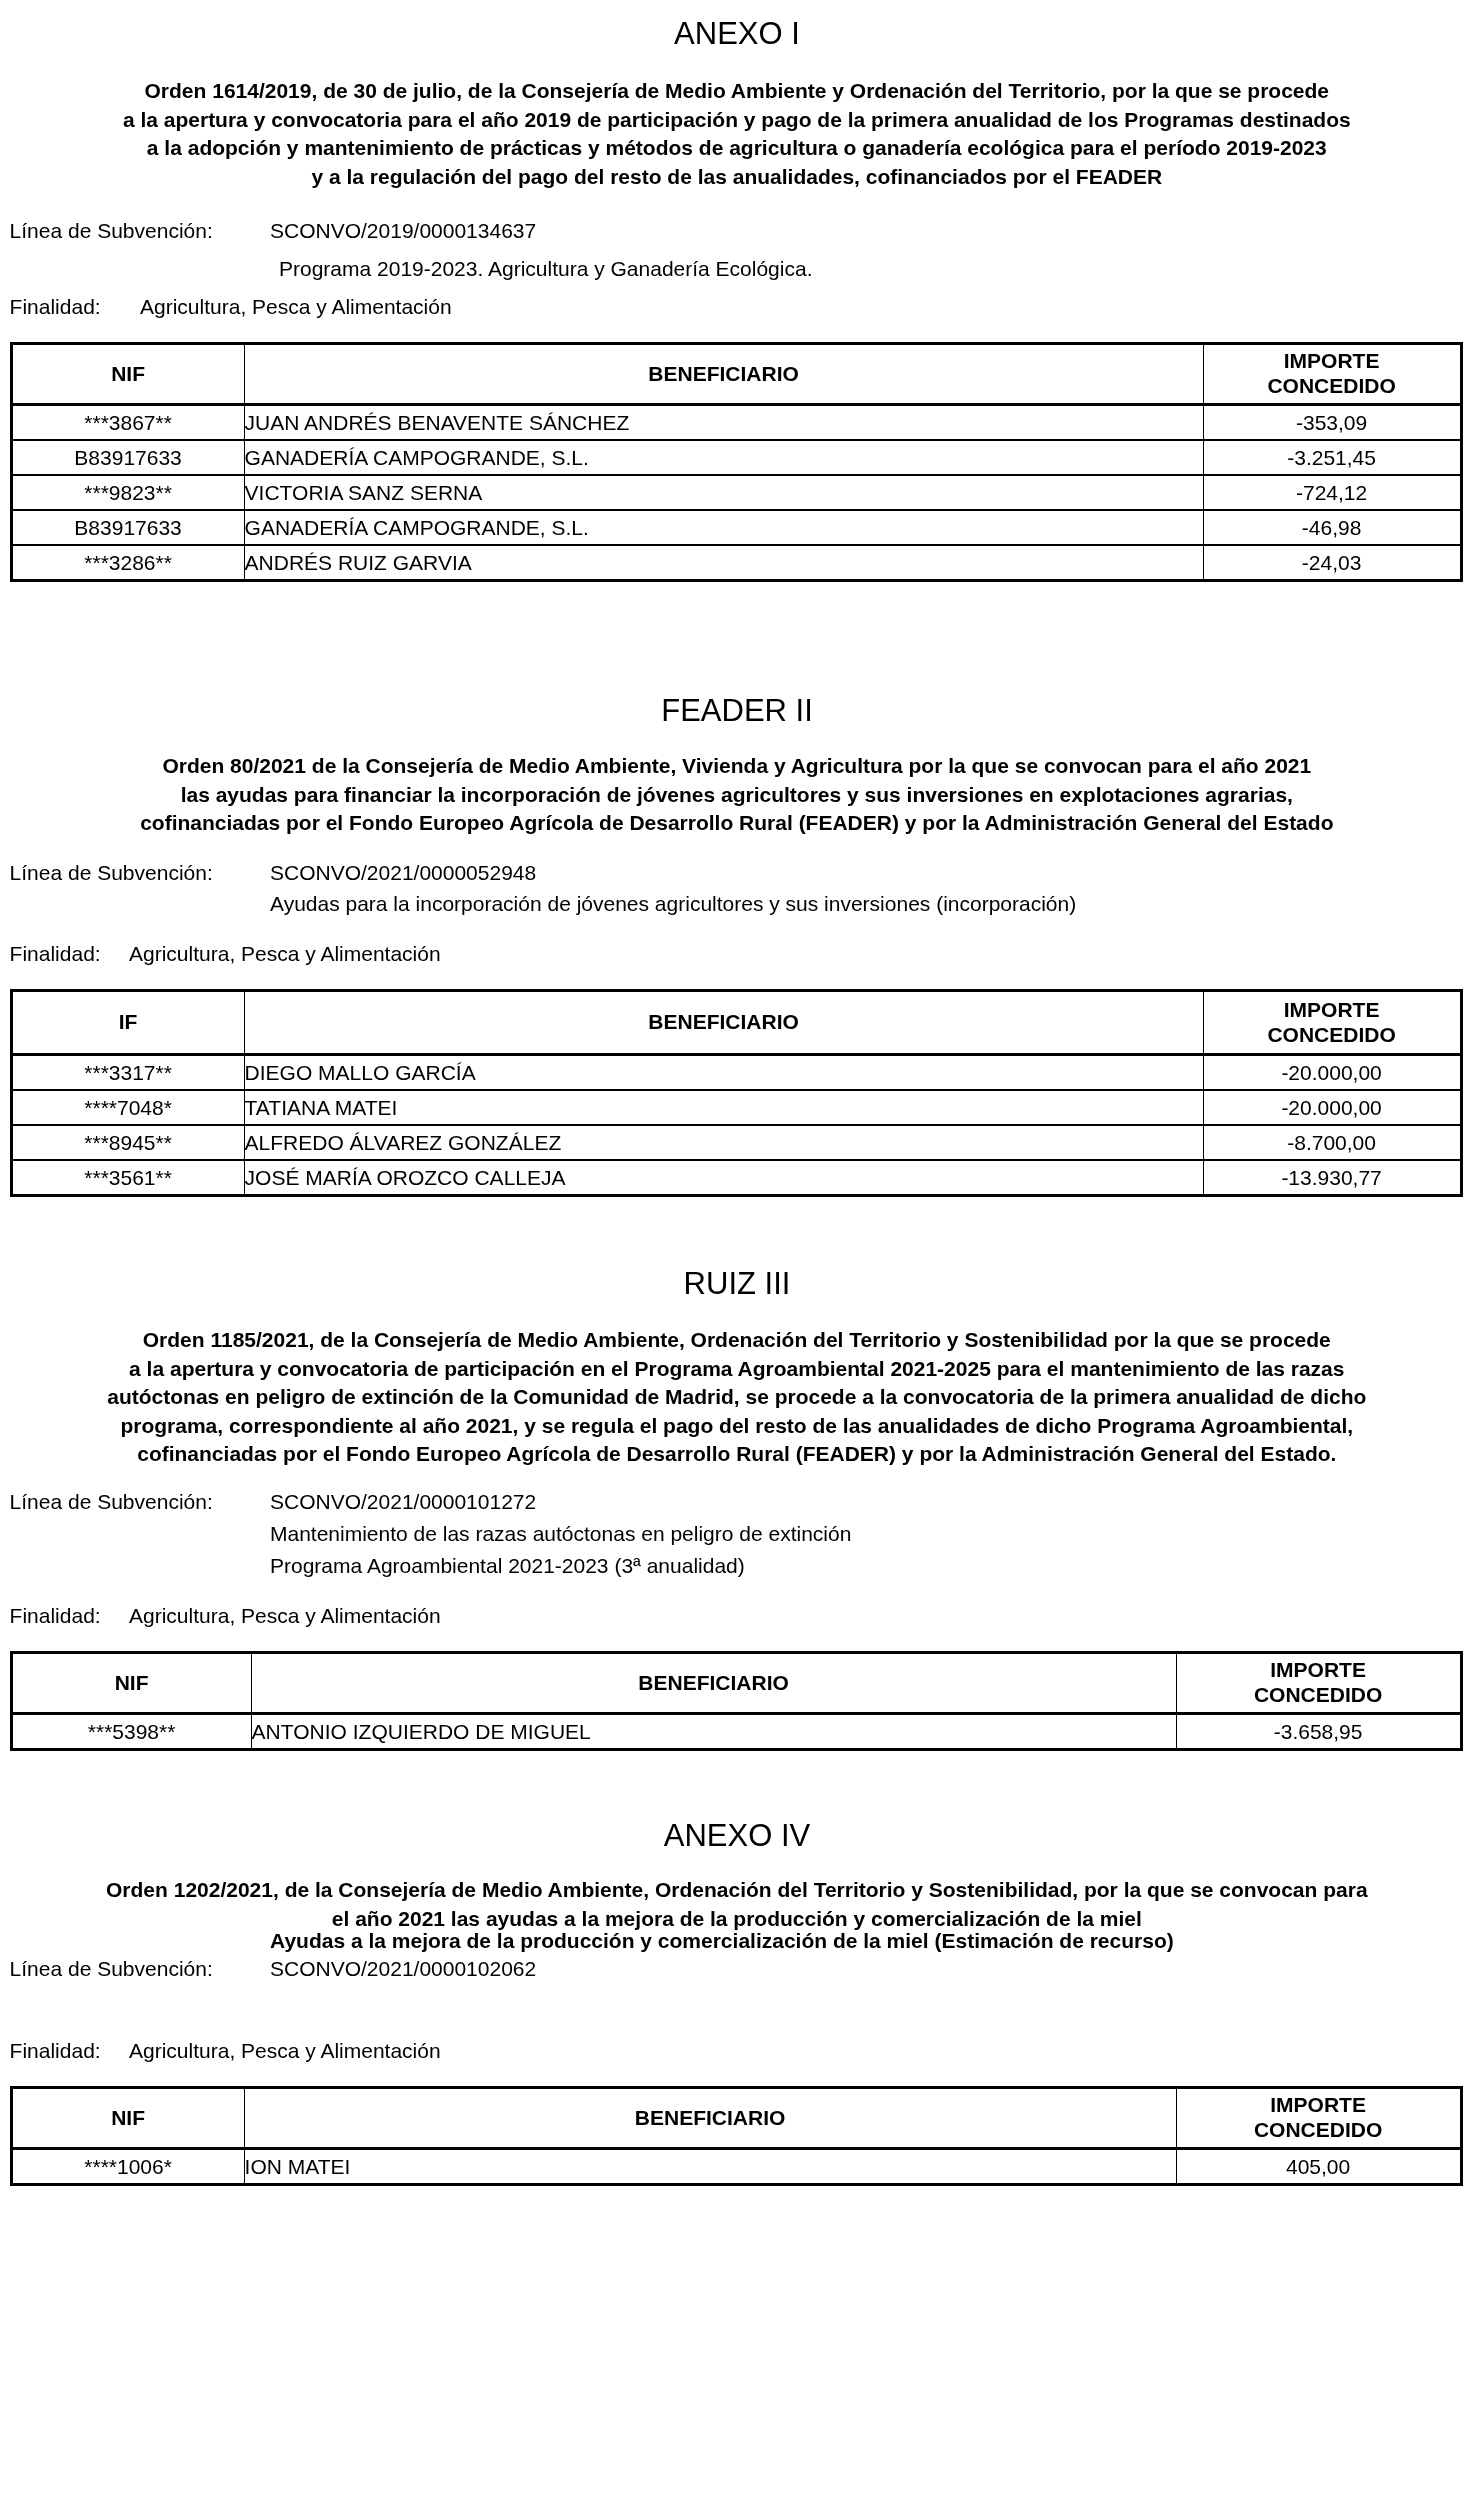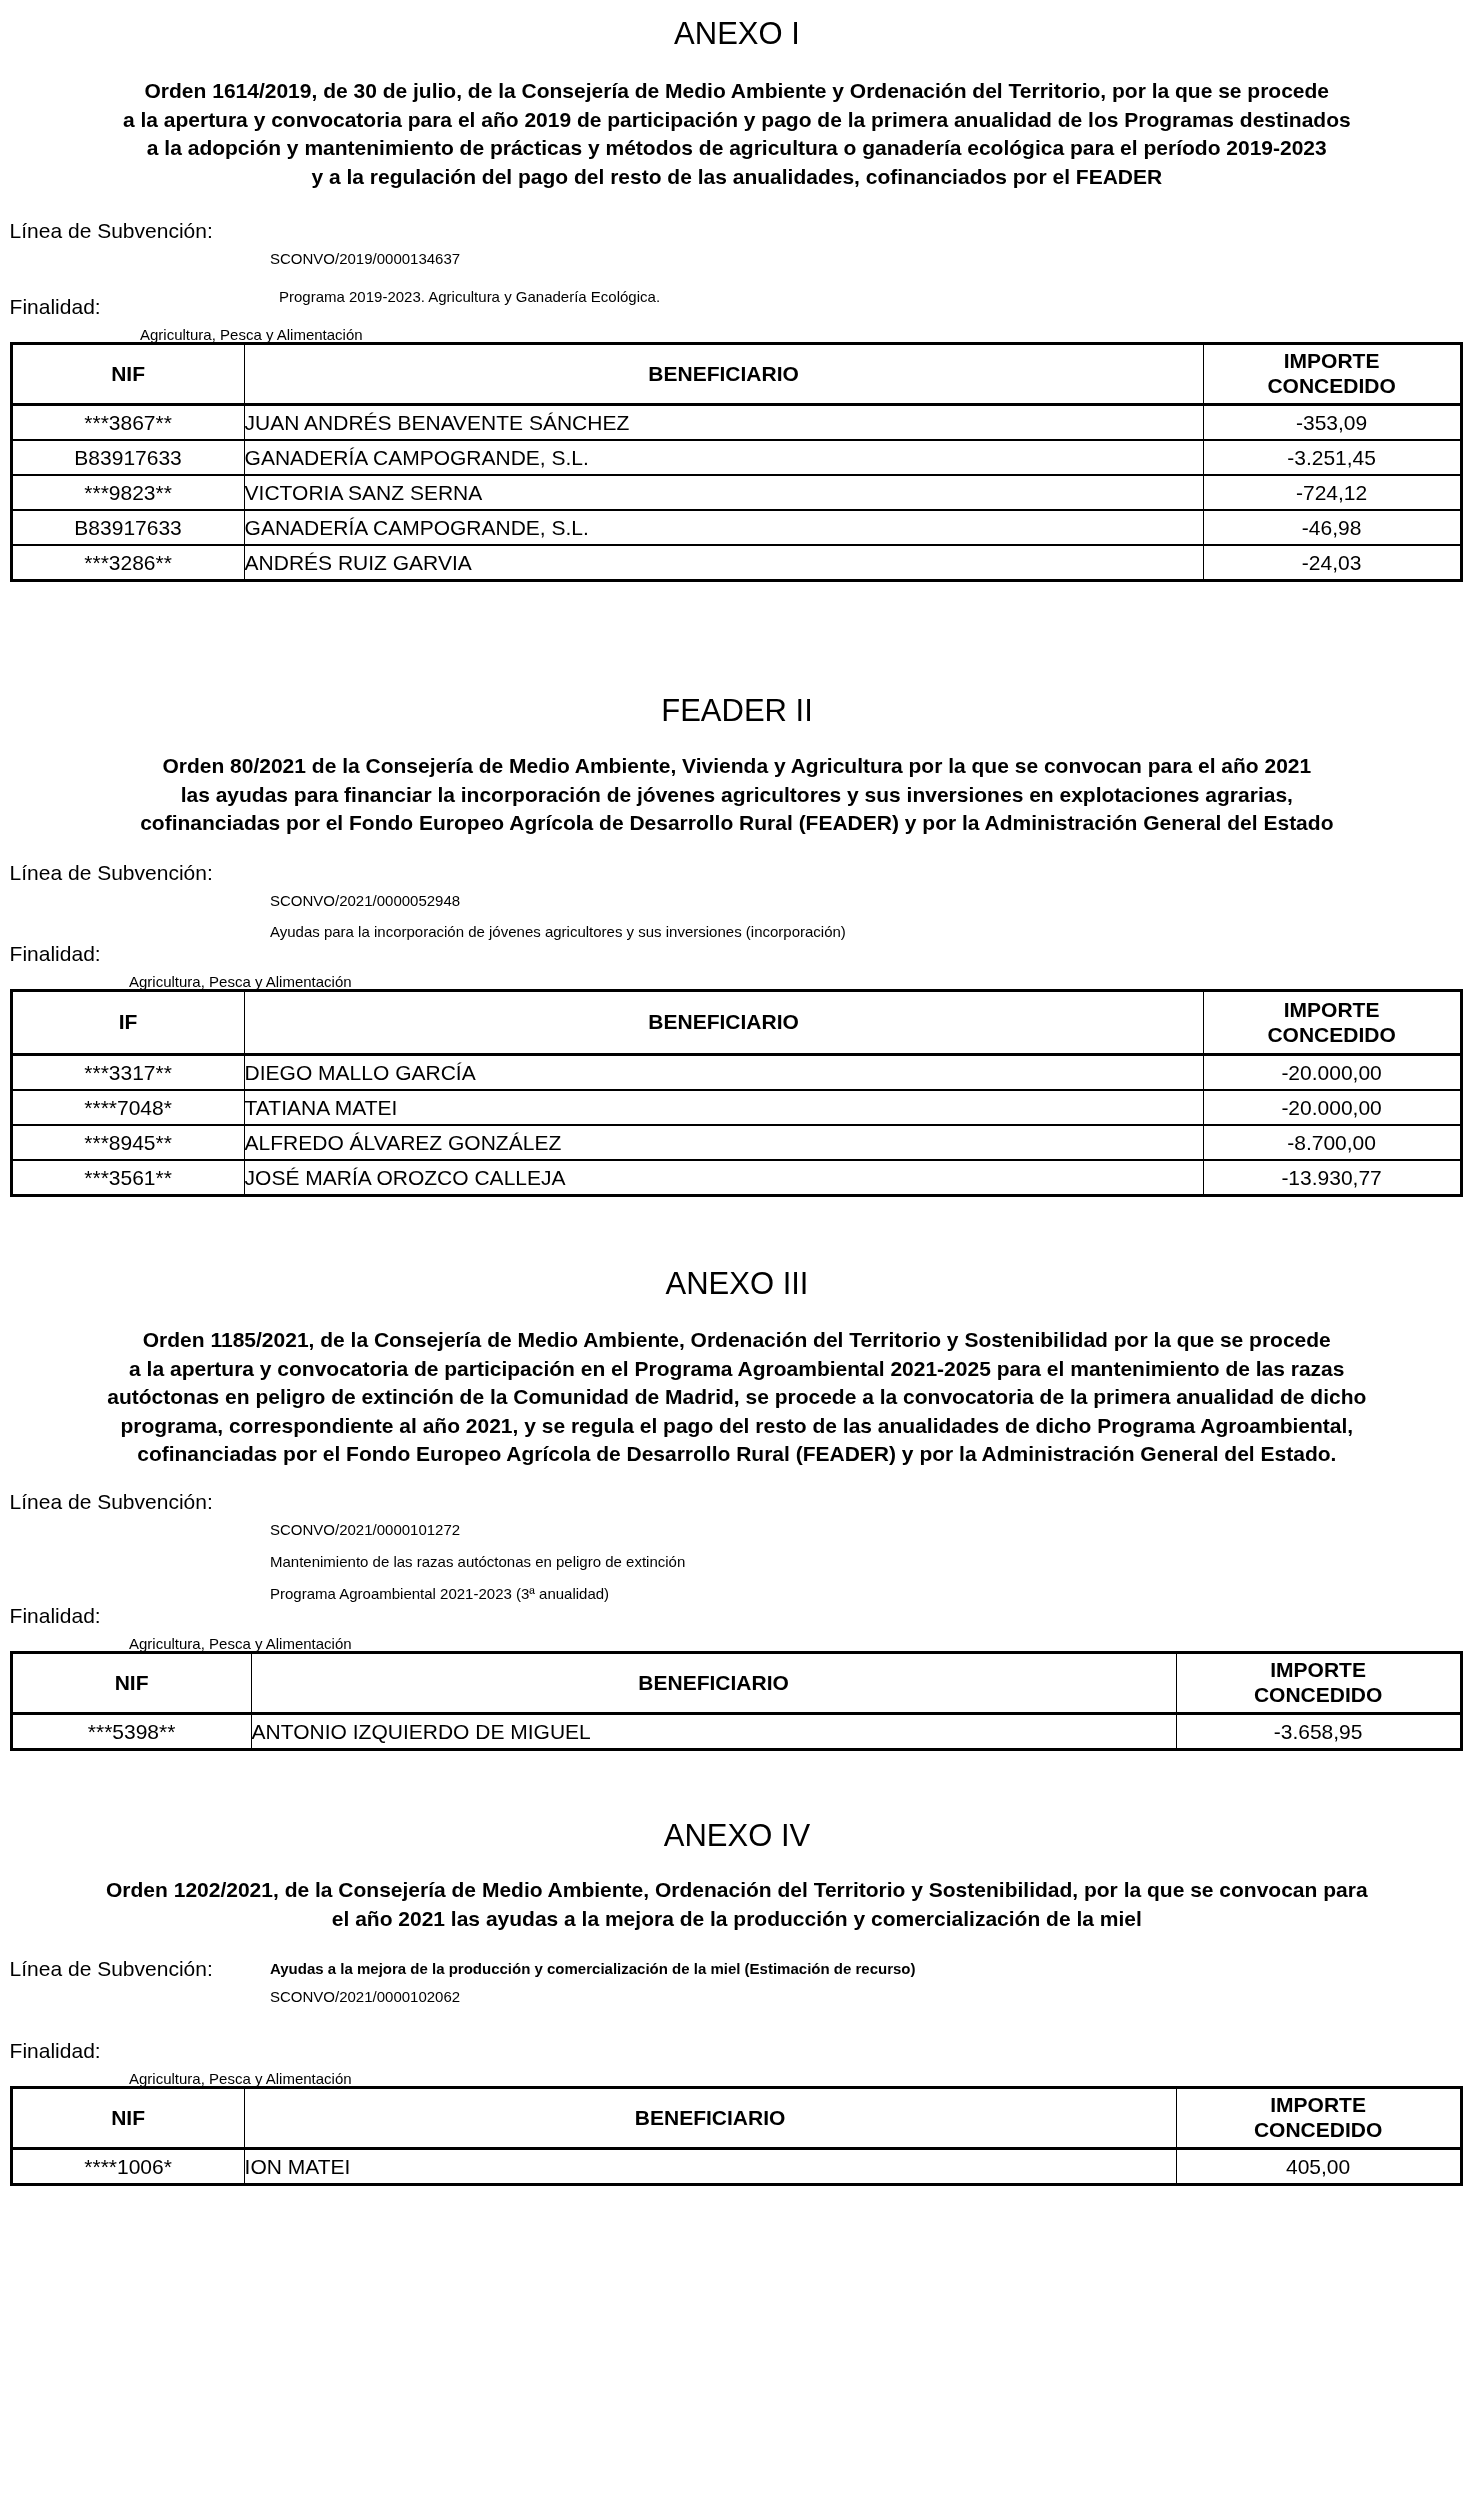--- a/index.html
+++ b/index.html
@@ -5,21 +5,21 @@
   html, body { margin:0; padding:0; background:#ffffff; }
   body { width:1474px; height:2512px; position:relative; overflow:hidden;
          font-family:"Liberation Sans", sans-serif; color:#000; }
   .anexo-title { position:absolute; left:0; width:1474px; text-align:center;
                  font-size:31px; line-height:35px; font-weight:normal; }
   .orden { position:absolute; left:8.8px; width:1456px; text-align:center;
            font-size:21px; line-height:28.5px; font-weight:bold; }
   .orden span { display:block; white-space:nowrap; }
   .label { position:absolute; left:9.6px; font-size:21px; line-height:26px;
            font-weight:normal; white-space:nowrap; }
-  .value { position:absolute; font-size:15px; line-height:26px; white-space:nowrap;margin-top:28px; }
+  .value { position:absolute; font-size:21px; line-height:26px; white-space:nowrap; }
   table.grid { position:absolute; left:9.6px; width:1453px; border-collapse:collapse;
                border:3.5px solid #000; table-layout:fixed; }
   table.grid th, table.grid td { border:1.8px solid #000; font-size:21px; padding:0; }
   table.grid th { font-weight:bold; text-align:center; line-height:24.6px; }
   table.grid thead tr th { border-bottom:3.5px solid #000; }
   table.grid td { height:33px; line-height:33px; }
   td.nif { text-align:center; }
   td.ben { text-align:left; padding-left:12.3px; white-space:nowrap; }
   td.imp { text-align:center; }
   tr.row { border-bottom:2.6px solid #000; }
@@ -129,21 +129,21 @@
       <tr class="row">
           <td class="nif">***3561**</td>
           <td class="ben">JOSÉ MARÍA OROZCO CALLEJA</td>
           <td class="imp">-13.930,77</td>
         </tr>
     </tbody>
   </table>
 </div>
 
 <div>
-  <div class="anexo-title" style="top:1266px;">ANEXO III</div>
+  <div class="anexo-title" style="top:1266px;">RUIZ III</div>
   <div class="orden" style="top:1326px;">
     <span>Orden 1185/2021, de la Consejería de Medio Ambiente, Ordenación del Territorio y Sostenibilidad por la que se procede</span>
     <span>a la apertura y convocatoria de participación en el Programa Agroambiental 2021-2025 para el mantenimiento de las razas</span>
     <span>autóctonas en peligro de extinción de la Comunidad de Madrid, se procede a la convocatoria de la primera anualidad de dicho</span>
     <span>programa, correspondiente al año 2021, y se regula el pago del resto de las anualidades de dicho Programa Agroambiental,</span>
     <span>cofinanciadas por el Fondo Europeo Agrícola de Desarrollo Rural (FEADER) y por la Administración General del Estado.</span>
   </div>
   <div class="label" style="top:1489px;">Línea de Subvención:</div>
   <div class="value" style="top:1489px; left:270px;">SCONVO/2021/0000101272</div>
   <div class="value" style="top:1521px; left:270px;">Mantenimiento de las razas autóctonas en peligro de extinción</div>

